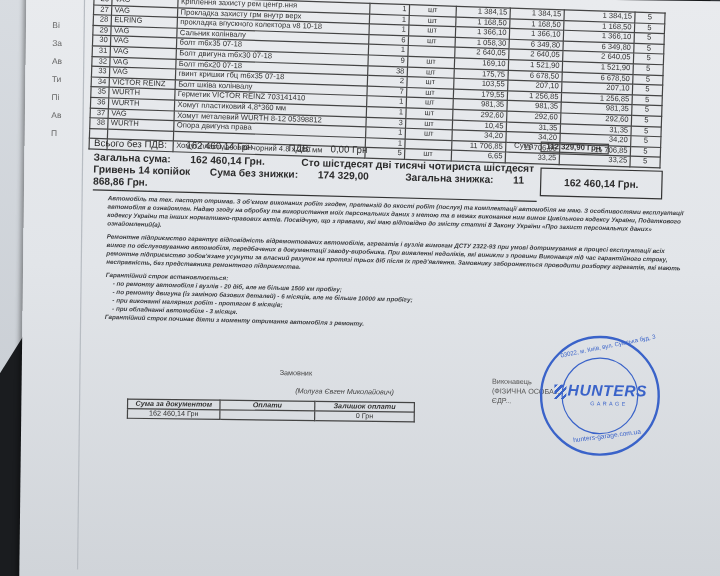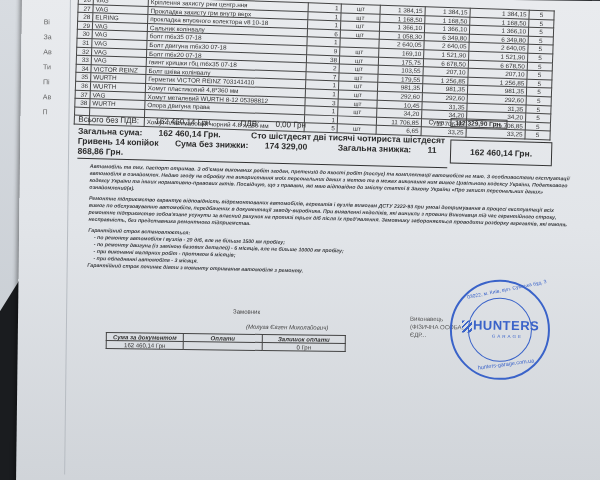--- a/index.html
+++ b/index.html
@@ -69,21 +69,21 @@
   .executor { position:absolute; left:392px; top:316px; font-size:6px; color:#555; line-height:8px; }
   .stamp {
     position:absolute; left:432px; top:280px; width:100px; height:100px;
     border:2.5px solid #3a63c9; border-radius:50%; color:#3a63c9;
     box-sizing:border-box;
   }
   .stamp-inner {
     position:absolute; left:16px; top:16px; width:62px; height:62px;
     border:1.5px solid #3a63c9; border-radius:50%;
   }
-  .stamp-logo { position:absolute; left:10px; top:36px; font-size:13px; font-weight:bold; letter-spacing:0.5px; }
+  .stamp-logo { position:absolute; left:10px; top:36px; font-size:13px; font-weight:bold; letter-spacing:0.5px;font-style:italic; }
   .stamp-logo .mark { display:inline-block; width:10px; height:12px; background:repeating-linear-gradient(135deg,#3a63c9 0 2px,transparent 2px 4px); vertical-align:middle; margin-right:1px; }
   .stamp-sub { position:absolute; left:40px; top:52px; font-size:4.5px; letter-spacing:2px; }
   .stamp-top { position:absolute; left:14px; top:4px; font-size:5px; transform:rotate(-12deg); }
   .stamp-bottom { position:absolute; left:26px; top:79px; font-size:5.5px; transform:rotate(-8deg); }
 </style>
 </head>
 <body>
 
 <div class="bg-sheet"></div>
 <div class="right-edge"></div>

